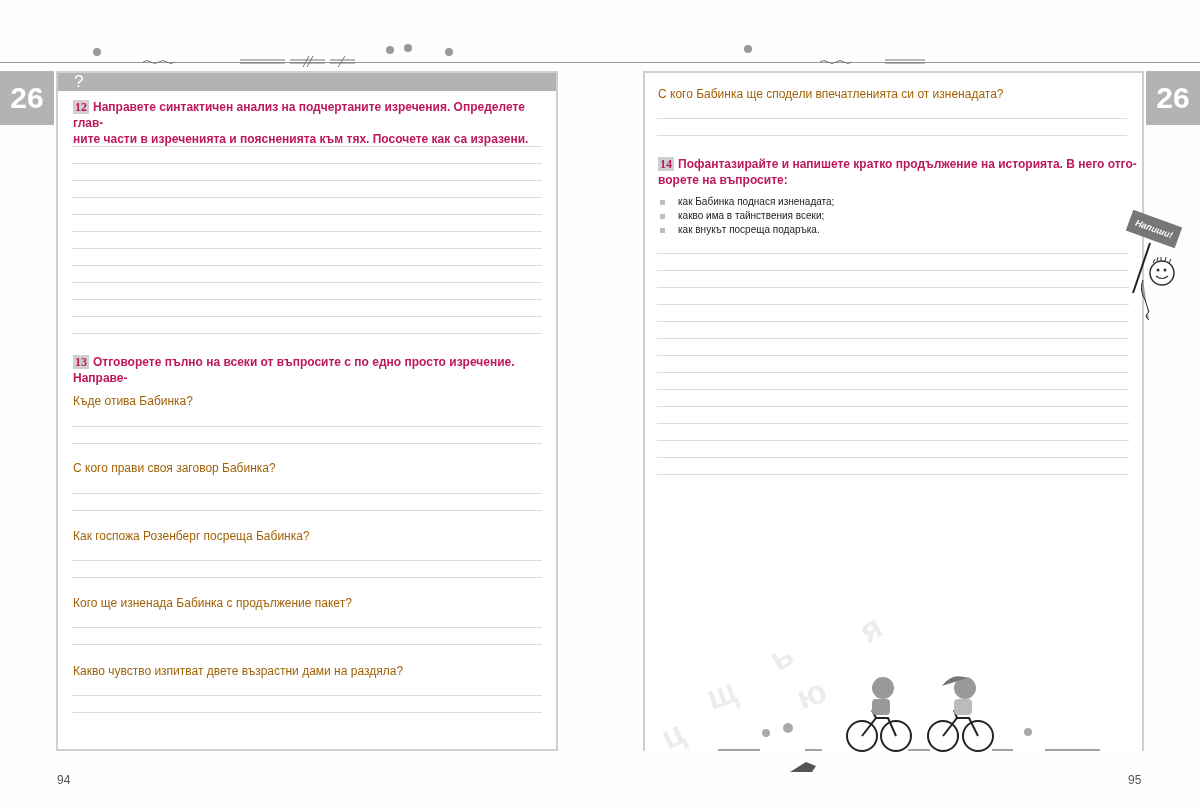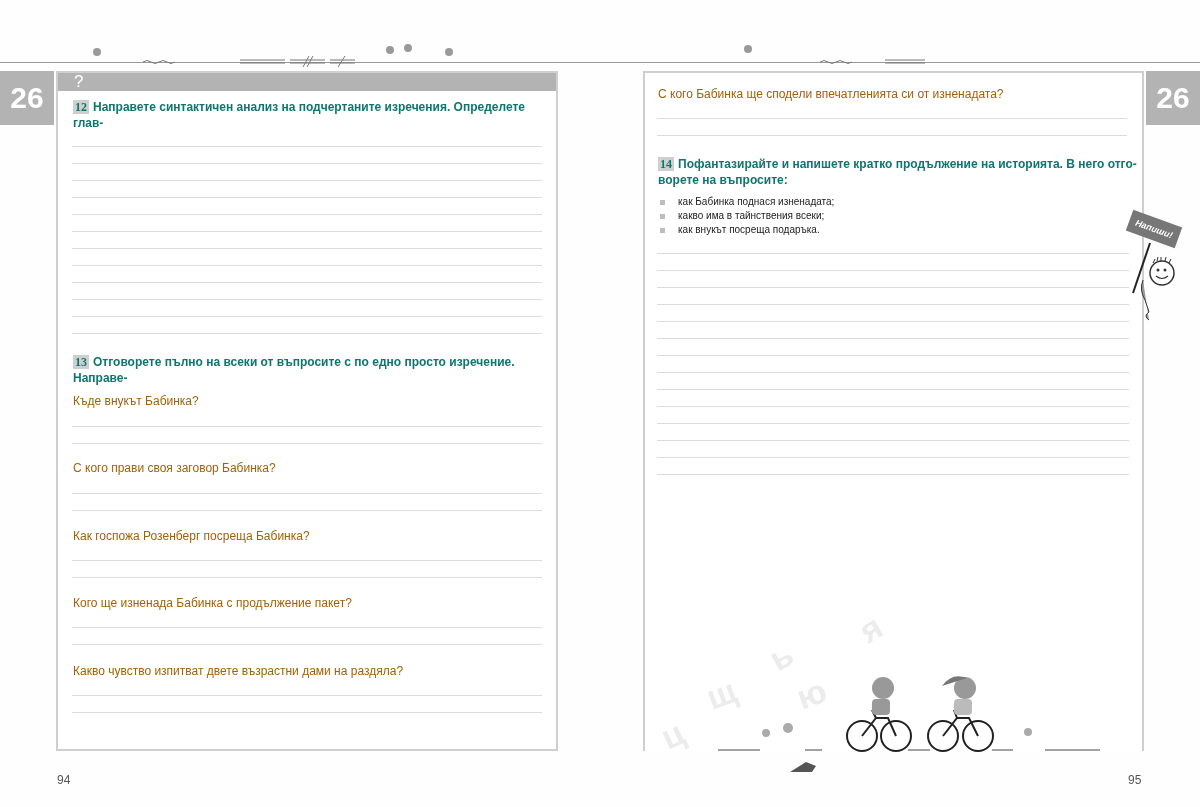--- a/index.html
+++ b/index.html
@@ -5,21 +5,21 @@
   html, body { margin:0; padding:0; background:#fefefe; }
   body { width:1200px; height:807px; position:relative; overflow:hidden;
          font-family:"Liberation Sans", sans-serif; color:#222; }
   .abs { position:absolute; }
   .topline { position:absolute; top:62px; height:1px; background:#9a9a9a; }
   .badge { position:absolute; top:71px; width:54px; height:54px; background:#b3b3b3;
            color:#fff; font-weight:bold; font-size:30px; display:flex; align-items:center; justify-content:center; }
   .box { position:absolute; border:2px solid #cfcfcf; background:#fff; box-sizing:border-box; }
   .box-header { position:absolute; left:0; right:0; top:0; height:18px; background:#b3b3b3; color:#fff;
                 font-size:17px; padding-left:16px; line-height:18px; }
-  .qtitle { position:absolute; font-weight:bold; font-size:12px; line-height:16px; color:#0f766e; }
+  .qtitle { position:absolute; font-weight:bold; font-size:12px; line-height:16px; color:#be185d; }
   .qnum { display:inline-block; background:#cfcfcf; font-family:"Liberation Serif", serif; font-weight:bold;
           font-size:12px; padding:0 2px; margin-right:4px; line-height:14px; }
   .qtext { position:absolute; font-size:12px; color:#a16207; }
   .rule { position:absolute; height:1px; background:#dcdcdc; }
   .bullets { position:absolute; font-size:10px; line-height:14px; list-style:none; margin:0; padding:0; }
   .bullets li { position:relative; padding-left:20px; }
   .bullets li::before { content:""; position:absolute; left:2px; top:5px; width:5px; height:5px; background:#bdbdbd; }
   .pagenum { position:absolute; top:773px; font-size:12px; color:#555; }
   .deco-sign { position:absolute; left:1128px; top:218px; width:52px; height:22px; background:#777; color:#fff;
                font-size:9px; font-weight:bold; font-style:italic; transform:rotate(20deg);
@@ -58,20 +58,21 @@
 <div class="badge" style="left:0;">26</div>
 
 <div class="box" style="left:56px;top:71px;width:502px;height:680px;">
   <div class="box-header">
     <span>?</span>
   </div>
 </div>
 
 <div class="qtitle" style="left:73px;top:99px;width:480px;">
   <span class="qnum">12</span><span>Направете синтактичен анализ на подчертаните изречения. Определете глав-</span><br>
+  <span>ните части в изреченията и поясненията към тях. Посочете как са изразени.</span>
 </div>
 
 <div id="ex12-lines">
     <div class="rule" style="left: 72px; top: 146px; width: 470px;"></div>
     <div class="rule" style="left: 72px; top: 163px; width: 470px;"></div>
     <div class="rule" style="left: 72px; top: 180px; width: 470px;"></div>
     <div class="rule" style="left: 72px; top: 197px; width: 470px;"></div>
     <div class="rule" style="left: 72px; top: 214px; width: 470px;"></div>
     <div class="rule" style="left: 72px; top: 231px; width: 470px;"></div>
     <div class="rule" style="left: 72px; top: 248px; width: 470px;"></div>
@@ -79,21 +80,21 @@
     <div class="rule" style="left: 72px; top: 282px; width: 470px;"></div>
     <div class="rule" style="left: 72px; top: 299px; width: 470px;"></div>
     <div class="rule" style="left: 72px; top: 316px; width: 470px;"></div>
     <div class="rule" style="left: 72px; top: 333px; width: 470px;"></div>
   </div>
 
 <div class="qtitle" style="left:73px;top:354px;width:480px;">
   <span class="qnum">13</span><span>Отговорете пълно на всеки от въпросите с по едно просто изречение. Направе-</span><br>
 </div>
 
-<div class="qtext" style="left:73px;top:394px;">Къде внукът Бабинка?</div>
+<div class="qtext" style="left:73px;top:394px;">Къде отива Бабинка?</div>
 <div class="rule" style="left:72px;top:426px;width:470px;"></div>
 <div class="rule" style="left:72px;top:443px;width:470px;"></div>
 
 <div class="qtext" style="left:73px;top:461px;">С кого прави своя заговор Бабинка?</div>
 <div class="rule" style="left:72px;top:493px;width:470px;"></div>
 <div class="rule" style="left:72px;top:510px;width:470px;"></div>
 
 <div class="qtext" style="left:73px;top:529px;">Как госпожа Розенберг посреща Бабинка?</div>
 <div class="rule" style="left:72px;top:560px;width:470px;"></div>
 <div class="rule" style="left:72px;top:577px;width:470px;"></div>

